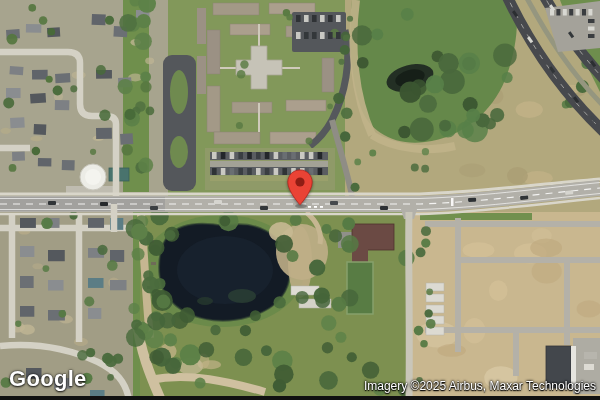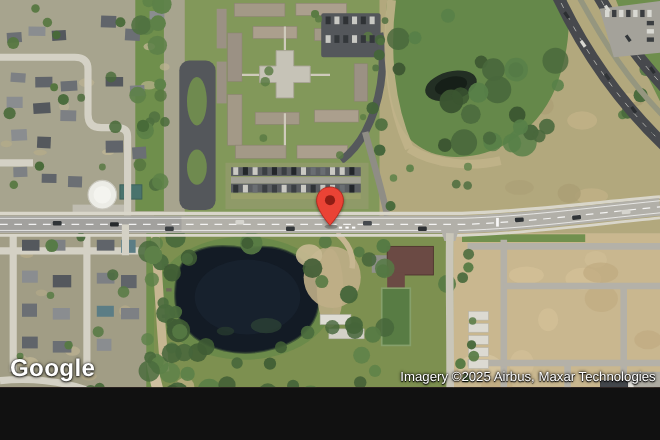--- a/index.html
+++ b/index.html
@@ -1,17 +1,17 @@
 <!DOCTYPE html>
 <html><head>
 <meta charset="utf-8">
 <style>
   html,body{margin:0;padding:0;background:#111;}
   .map-wrap{
-    position:relative;width:600px;height:352px;overflow:hidden;
+    position:relative;width:600px;height:396px;overflow:hidden;
     font-family:"Liberation Sans",sans-serif;cursor:grab;background:#be185d;
   }
   #scene{position:absolute;left:0;top:0;display:block;}
   .marker{
     position:absolute;left:287px;top:169px;width:26px;height:37px;
     filter:drop-shadow(0 1px 1.5px rgba(0,0,0,.45));cursor:pointer;
   }
   .google-logo{
     position:absolute;left:9px;bottom:4px;color:#fff;font-size:22px;font-weight:700;
     letter-spacing:.3px;cursor:pointer;user-select:none;

